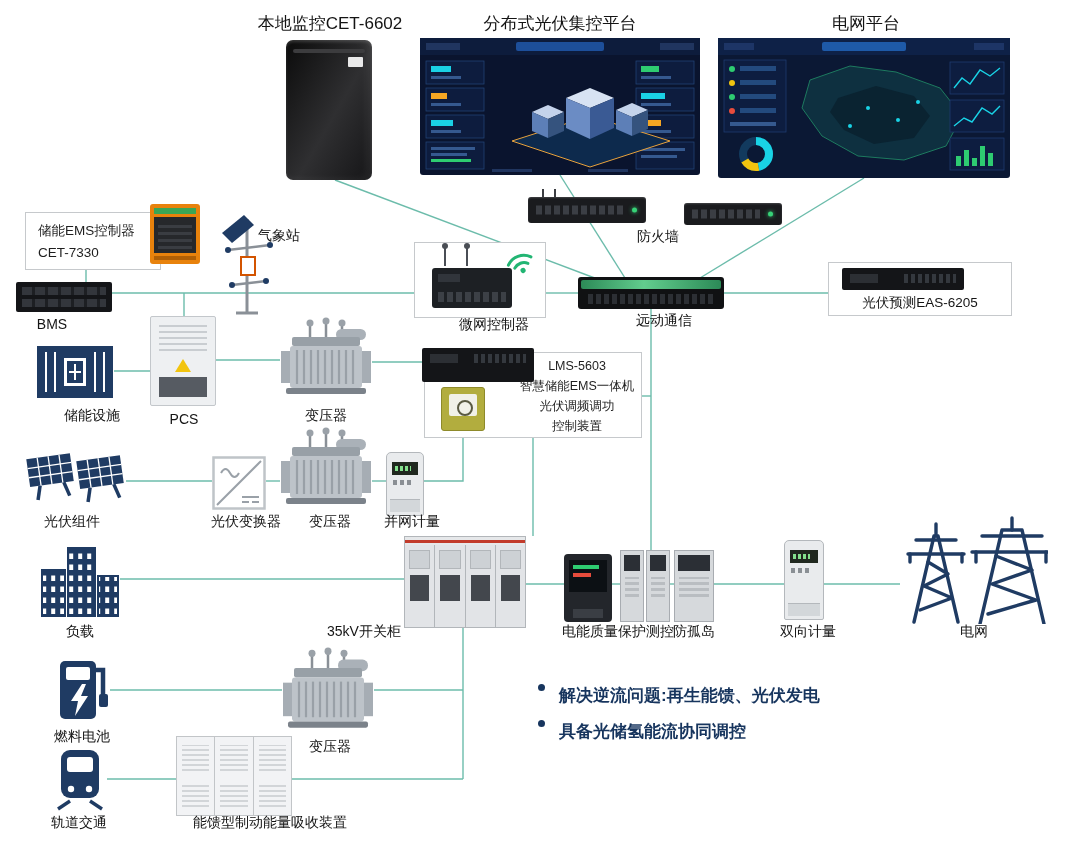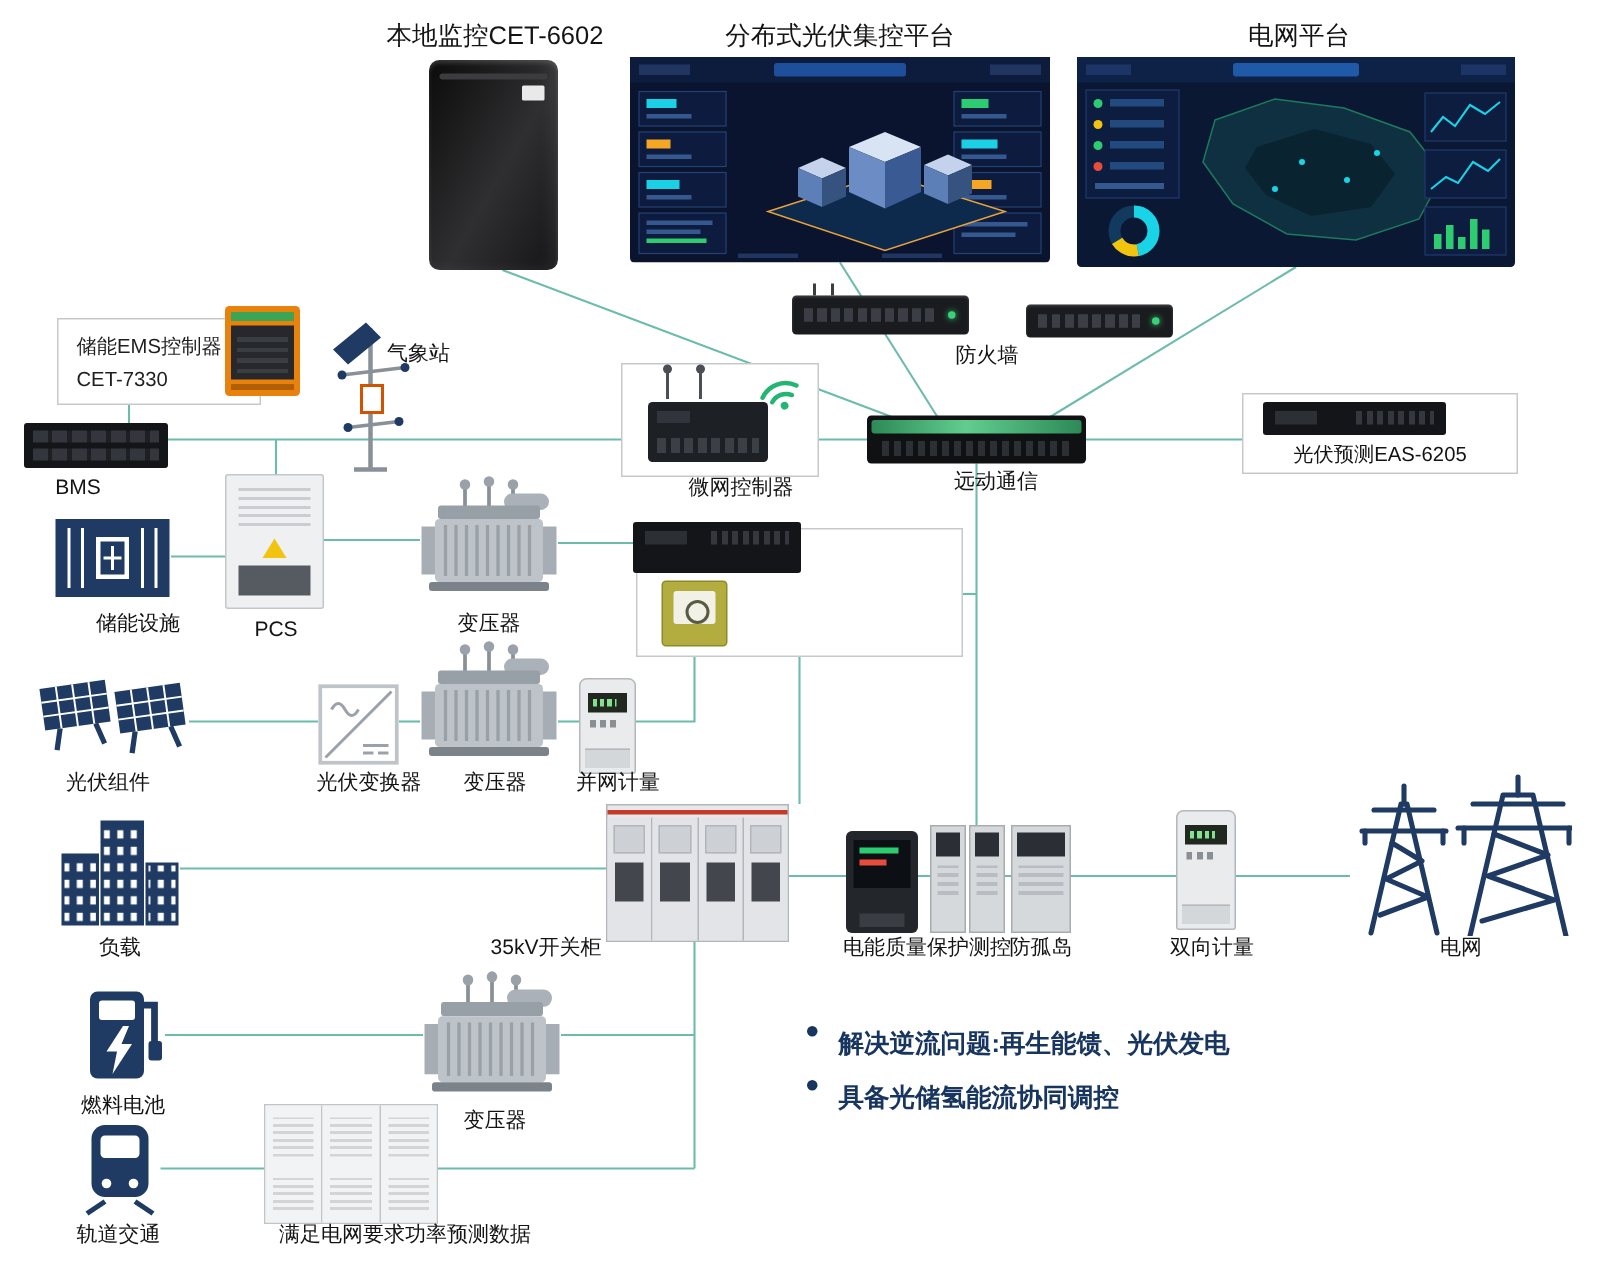--- a/index.html
+++ b/index.html
@@ -251,21 +251,21 @@
     <span class="ant" style="left:26px"></span>
     <span class="ports"></span>
     <span class="led"></span>
   </div>
   <div class="switch" style="left:684px;top:203px;width:98px;height:22px">
     <span class="ports"></span>
     <span class="led"></span>
   </div>
   <div class="lbl" style="left:658px;top:228px">防火墙</div>
 
-  <div class="box ems-box" style="left:38px;top:212px;width:136px;height:58px">
+  <div class="box ems-box" style="left:25px;top:212px;width:136px;height:58px">
     <div>储能EMS控制器</div>
     <div>CET-7330</div>
   </div>
   <div class="node plc" style="left:150px;top:204px;width:50px;height:60px">
     <span class="grn"></span>
     <span class="face"></span>
     <span class="btm"></span>
   </div>
 
   <div class="node" style="left:216px;top:203px;width:62px;height:112px">
@@ -365,20 +365,26 @@
       <rect x="1" y="35" width="9" height="32" fill="#a6adb4"></rect>
         <rect x="82" y="35" width="9" height="32" fill="#a6adb4"></rect>
       <rect x="6" y="72" width="80" height="6" rx="2" fill="#7b828a"></rect>
     </svg>
   </div>
   <div class="lbl" style="left:326px;top:407px">变压器</div>
 
   <div class="box" style="left:424px;top:352px;width:218px;height:86px"></div>
   <div class="node rack" style="left:422px;top:348px;width:112px;height:34px"></div>
   <div class="node ydev" style="left:441px;top:387px;width:44px;height:44px"></div>
+  <div class="node lms-text" style="left:516px;top:356px;width:122px">
+    <div>LMS-5603</div>
+    <div>智慧储能EMS一体机</div>
+    <div>光伏调频调功</div>
+    <div>控制装置</div>
+  </div>
 
   <div class="node" style="left:26px;top:446px;width:100px;height:60px">
     <svg viewBox="0 0 100 60" width="100" height="60">
       <g transform="rotate(-8 25 24)">
         <rect x="2" y="10" width="44" height="28" fill="#1f3b63"></rect>
         <g stroke="#fff" stroke-width="1.3">
           <line x1="2" y1="19.3" x2="46" y2="19.3"></line>
             <line x1="2" y1="28.6" x2="46" y2="28.6"></line>
           <line x1="13" y1="10" x2="13" y2="38"></line>
             <line x1="24" y1="10" x2="24" y2="38"></line>
@@ -564,21 +570,21 @@
       <line x1="49" y1="61" x2="37" y2="53" stroke="#1f3b63" stroke-width="3.4"></line>
     </svg>
   </div>
   <div class="lbl" style="left:79px;top:814px">轨道交通</div>
 
   <div class="node absorber" style="left:176px;top:736px;width:116px;height:80px">
     <div class="door"></div>
     <div class="door"></div>
     <div class="door"></div>
   </div>
-  <div class="lbl" style="left:270px;top:814px">满足电网要求功率预测数据</div>
+  <div class="lbl" style="left:270px;top:814px">能馈型制动能量吸收装置</div>
 
   <div class="bullets">
     <div class="bullet-item">
       <span class="dot"></span>
       <span>解决逆流问题:再生能馈、光伏发电</span>
     </div>
     <div class="bullet-item">
       <span class="dot"></span>
       <span>具备光储氢能流协同调控</span>
     </div>

